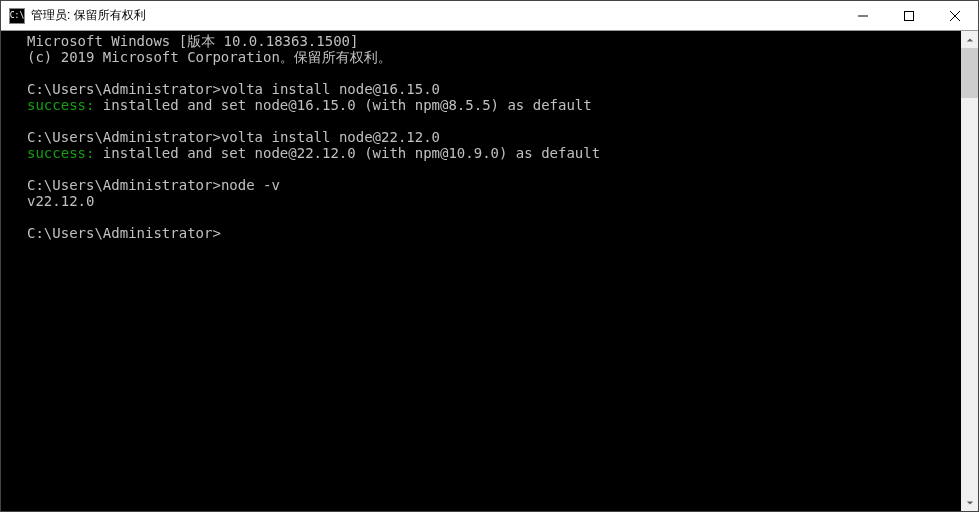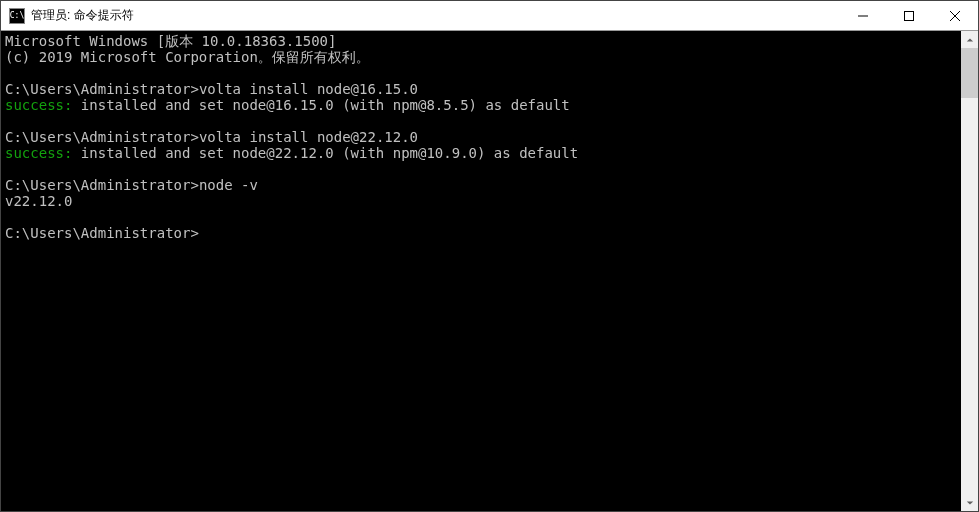--- a/index.html
+++ b/index.html
@@ -51,20 +51,21 @@
   }
   .console {
     flex: 1;
     padding: 2px 4px;
     font-family: "NSimSun", "SimSun", "Consolas", monospace;
     font-size: 14px;
     line-height: 16px;
     color: #c0c0c0;
     white-space: pre;
     overflow: hidden;
+    margin-left: 22px;
   }
   .scrollbar {
     width: 17px;
     background: #f0f0f0;
     position: relative;
   }
   .sb-btn {
     width: 17px; height: 17px;
     background: #f0f0f0;
     display: flex; align-items: center; justify-content: center;
@@ -79,21 +80,21 @@
     width: 17px; height: 50px;
     background: #cdcdcd;
   }
   .green { color: #13a10e; }
 </style>
 </head>
 <body>
 
 <div class="titlebar">
   <span class="icon">C:\</span>
-  <span class="title">管理员: 命令提示符</span>
+  <span class="title">管理员: 保留所有权利</span>
   <span class="spacer"></span>
   <div class="ctrl">
     <svg viewBox="0 0 10 10">
         <rect x="0" y="4.5" width="10" height="1" fill="#000"></rect>
       </svg>
   </div>
   <div class="ctrl">
     <svg viewBox="0 0 10 10">
         <rect x="0.5" y="0.5" width="9" height="9" fill="none" stroke="#000" stroke-width="1"></rect>
       </svg>

